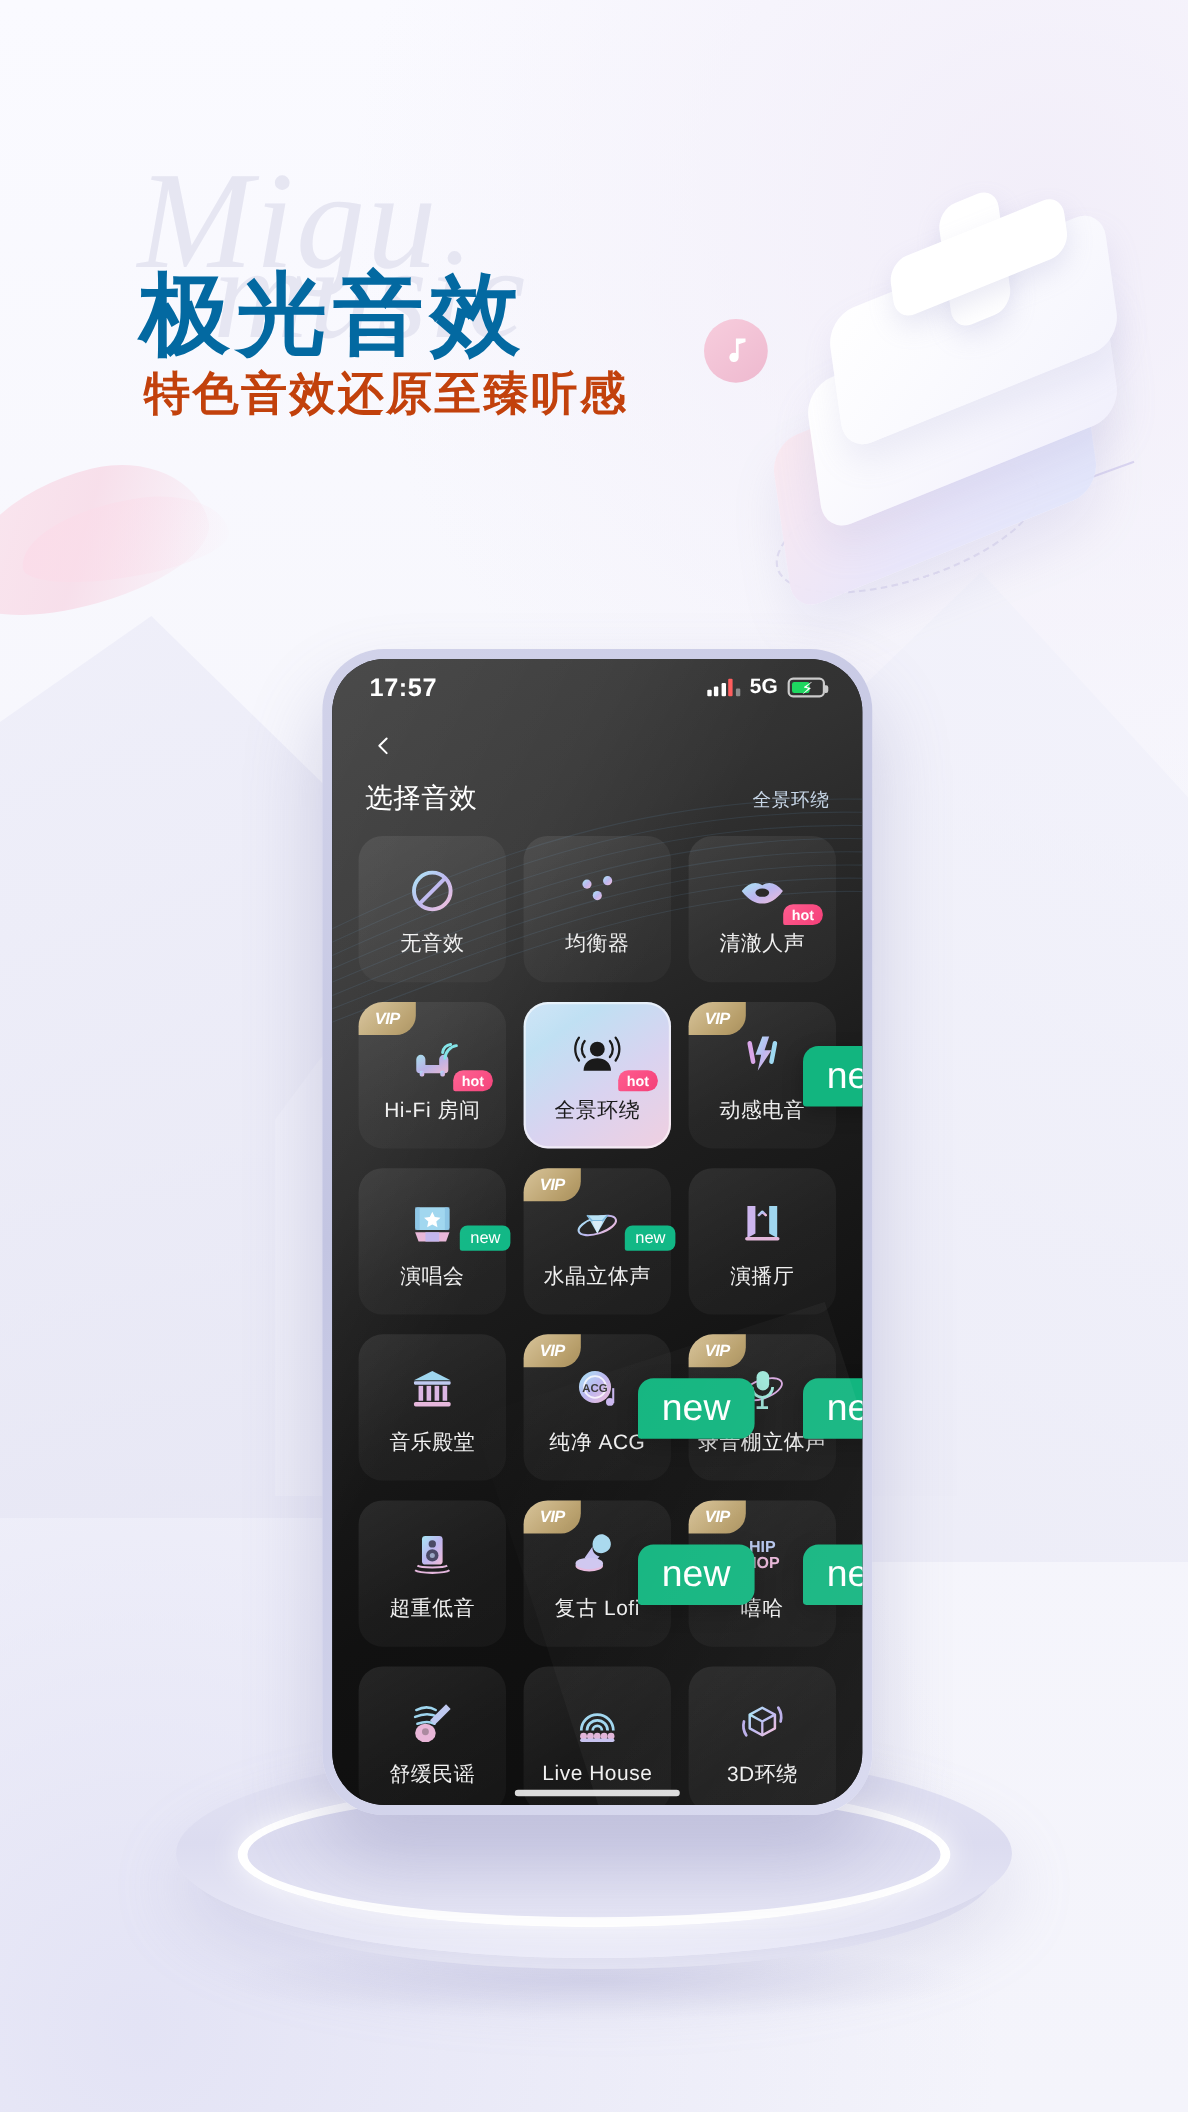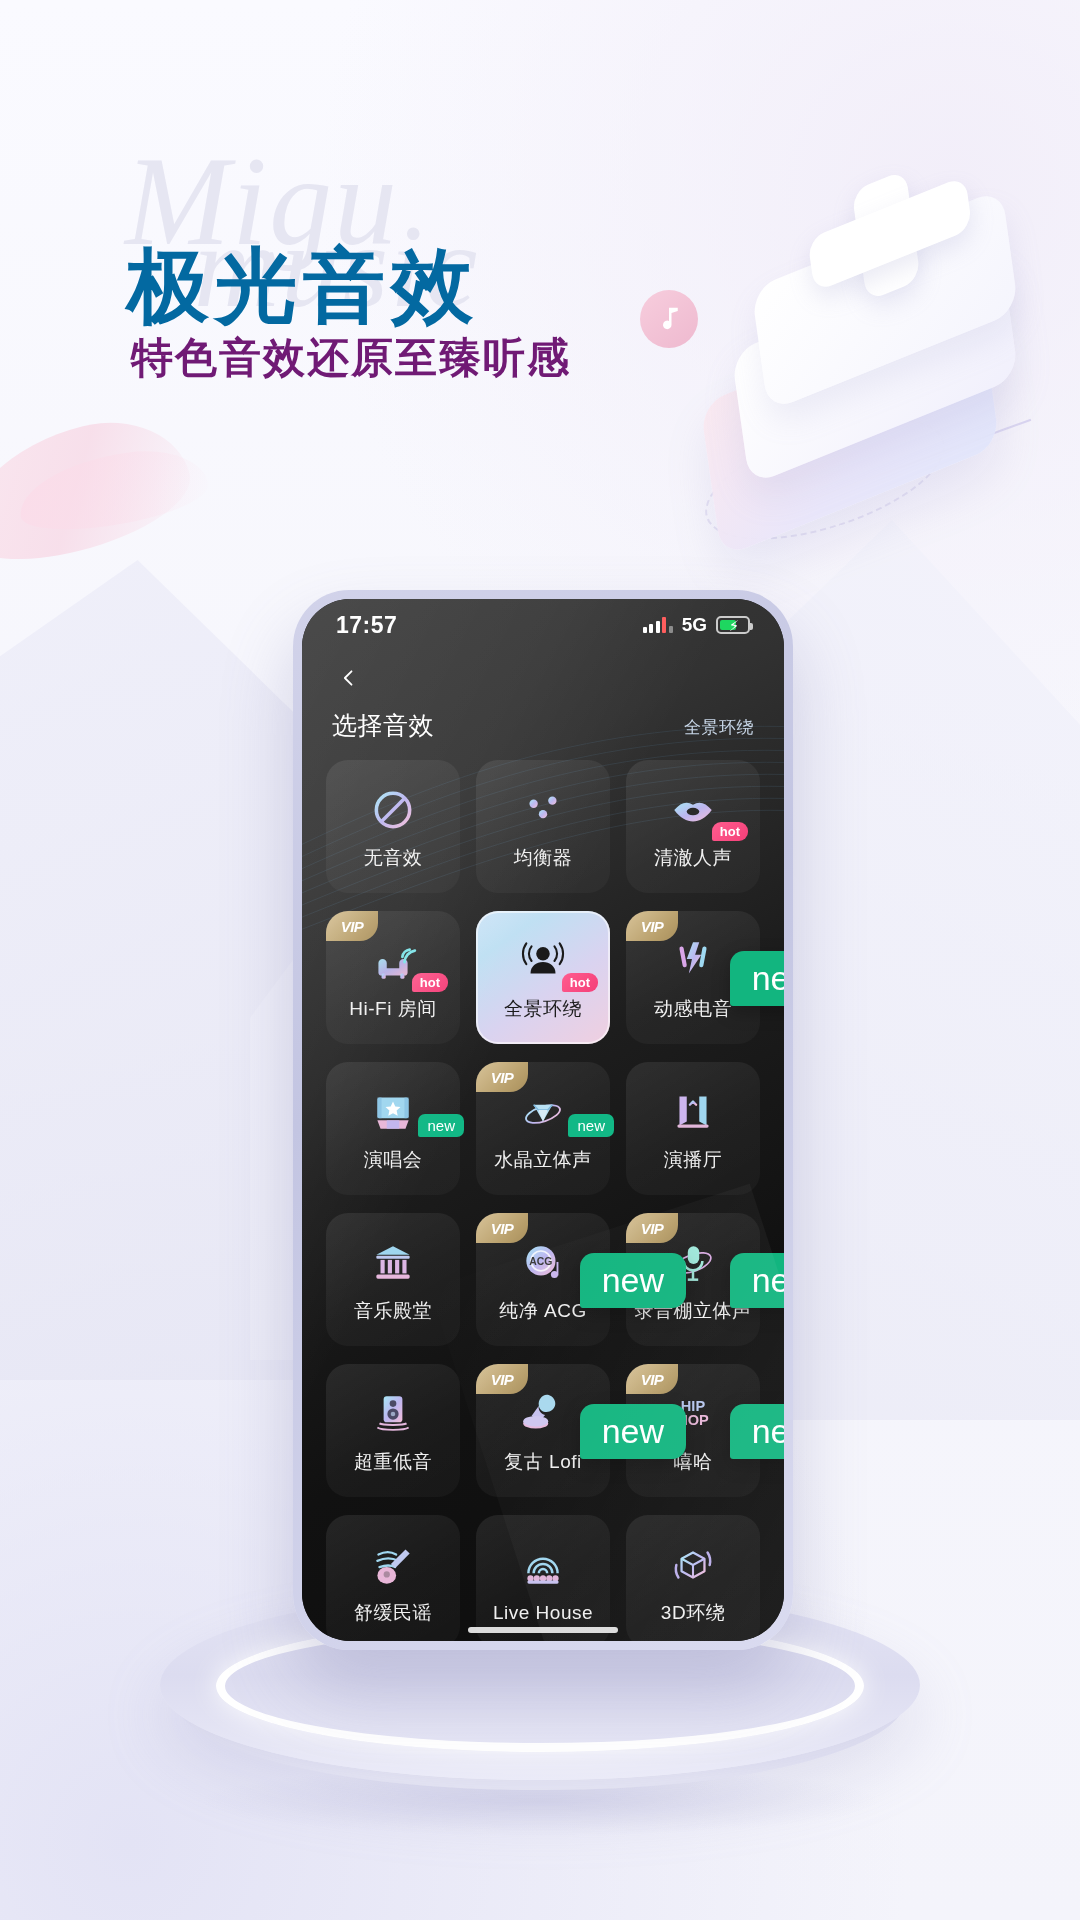--- a/index.html
+++ b/index.html
@@ -112,21 +112,21 @@
   .wordmark .l1 { font-size:126px; display:block;margin-left:13px; }
   .wordmark .l2 { font-size:118px; display:block; margin-left:82px; margin-top:-34px; }
 
   .headline {
     position:absolute; left:127px; top:232px;
     font-size:82px; font-weight:bold; color:#0369a1;
     letter-spacing:6px;
   }
   .subheadline {
     position:absolute; left:131px; top:330px;
-    font-size:42px; font-weight:bold; color:#701a75;
+    font-size:42px; font-weight:bold; color:#c2410c;
     letter-spacing:2px;
   }
   .note-badge {
     position:absolute; left:640px; top:290px;
     width:58px; height:58px; border-radius:50%;
     background:linear-gradient(140deg,#f7cddd 0%, #eeb9cf 100%);
     display:flex; align-items:center; justify-content:center;
   }
   .note-badge svg { width:30px; height:30px; }
 

